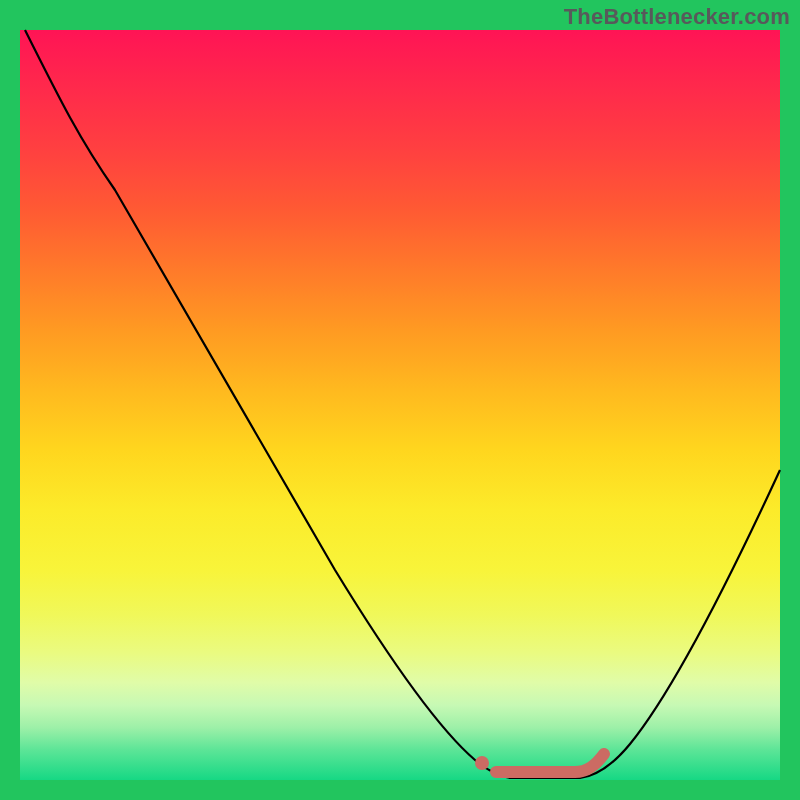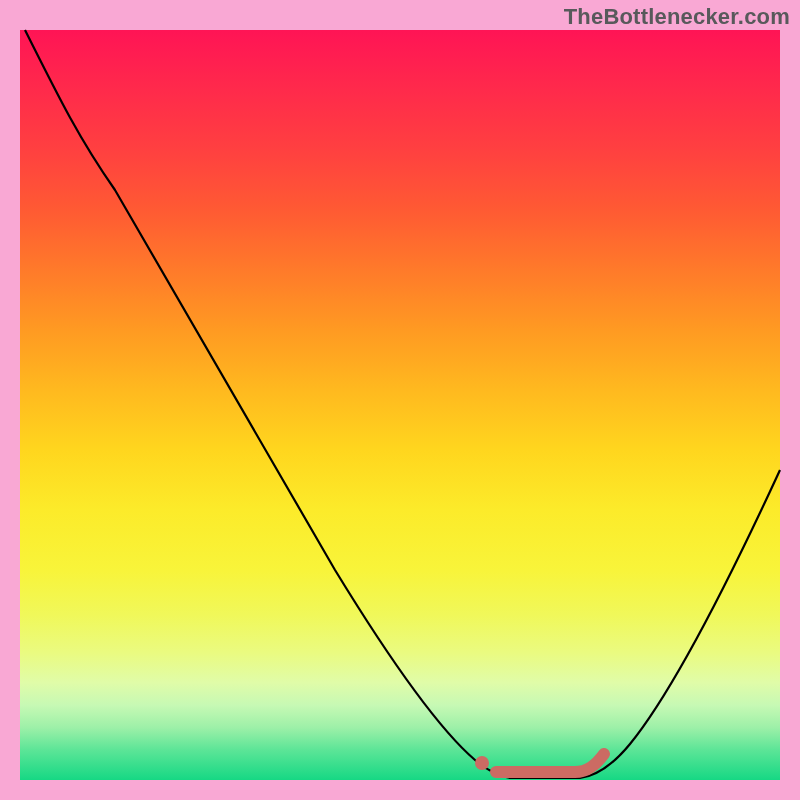--- a/index.html
+++ b/index.html
@@ -9,21 +9,21 @@
     height: 800px;
     background: #000;
     overflow: hidden;
   }
   .frame {
     position: absolute;
     top: 0;
     left: 0;
     width: 800px;
     height: 800px;
-    background: #f9a8d4;
+    background: #22c55e;
   }
   .attribution {
     position: absolute;
     top: 4px;
     right: 10px;
     font-family: Arial, Helvetica, sans-serif;
     font-size: 22px;
     font-weight: 700;
     color: #58595b;
     letter-spacing: 0.2px;

